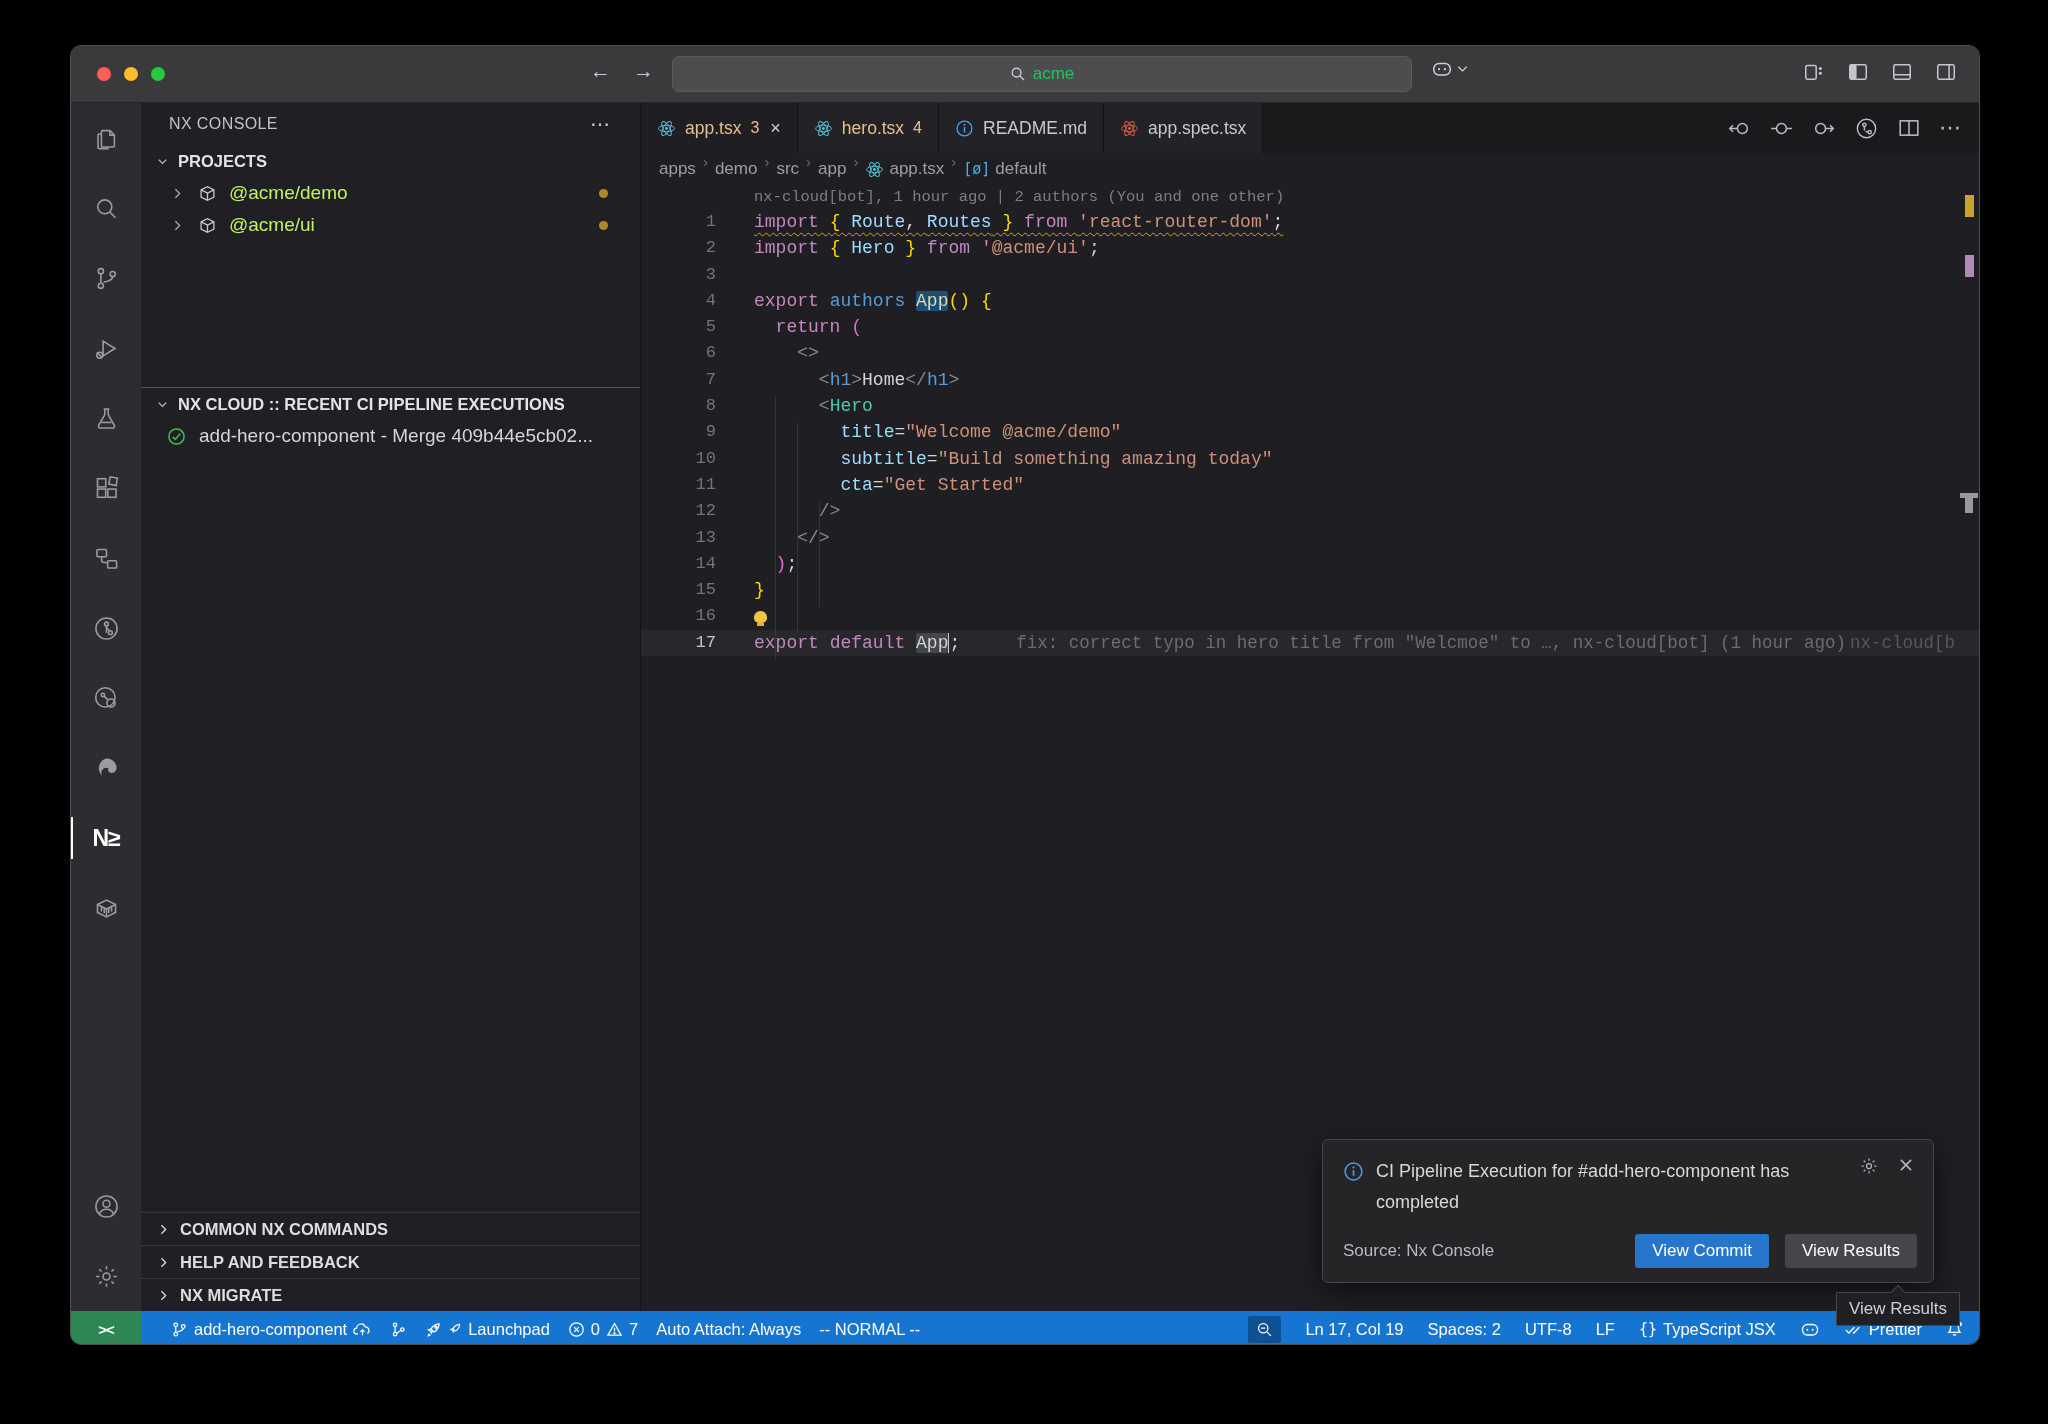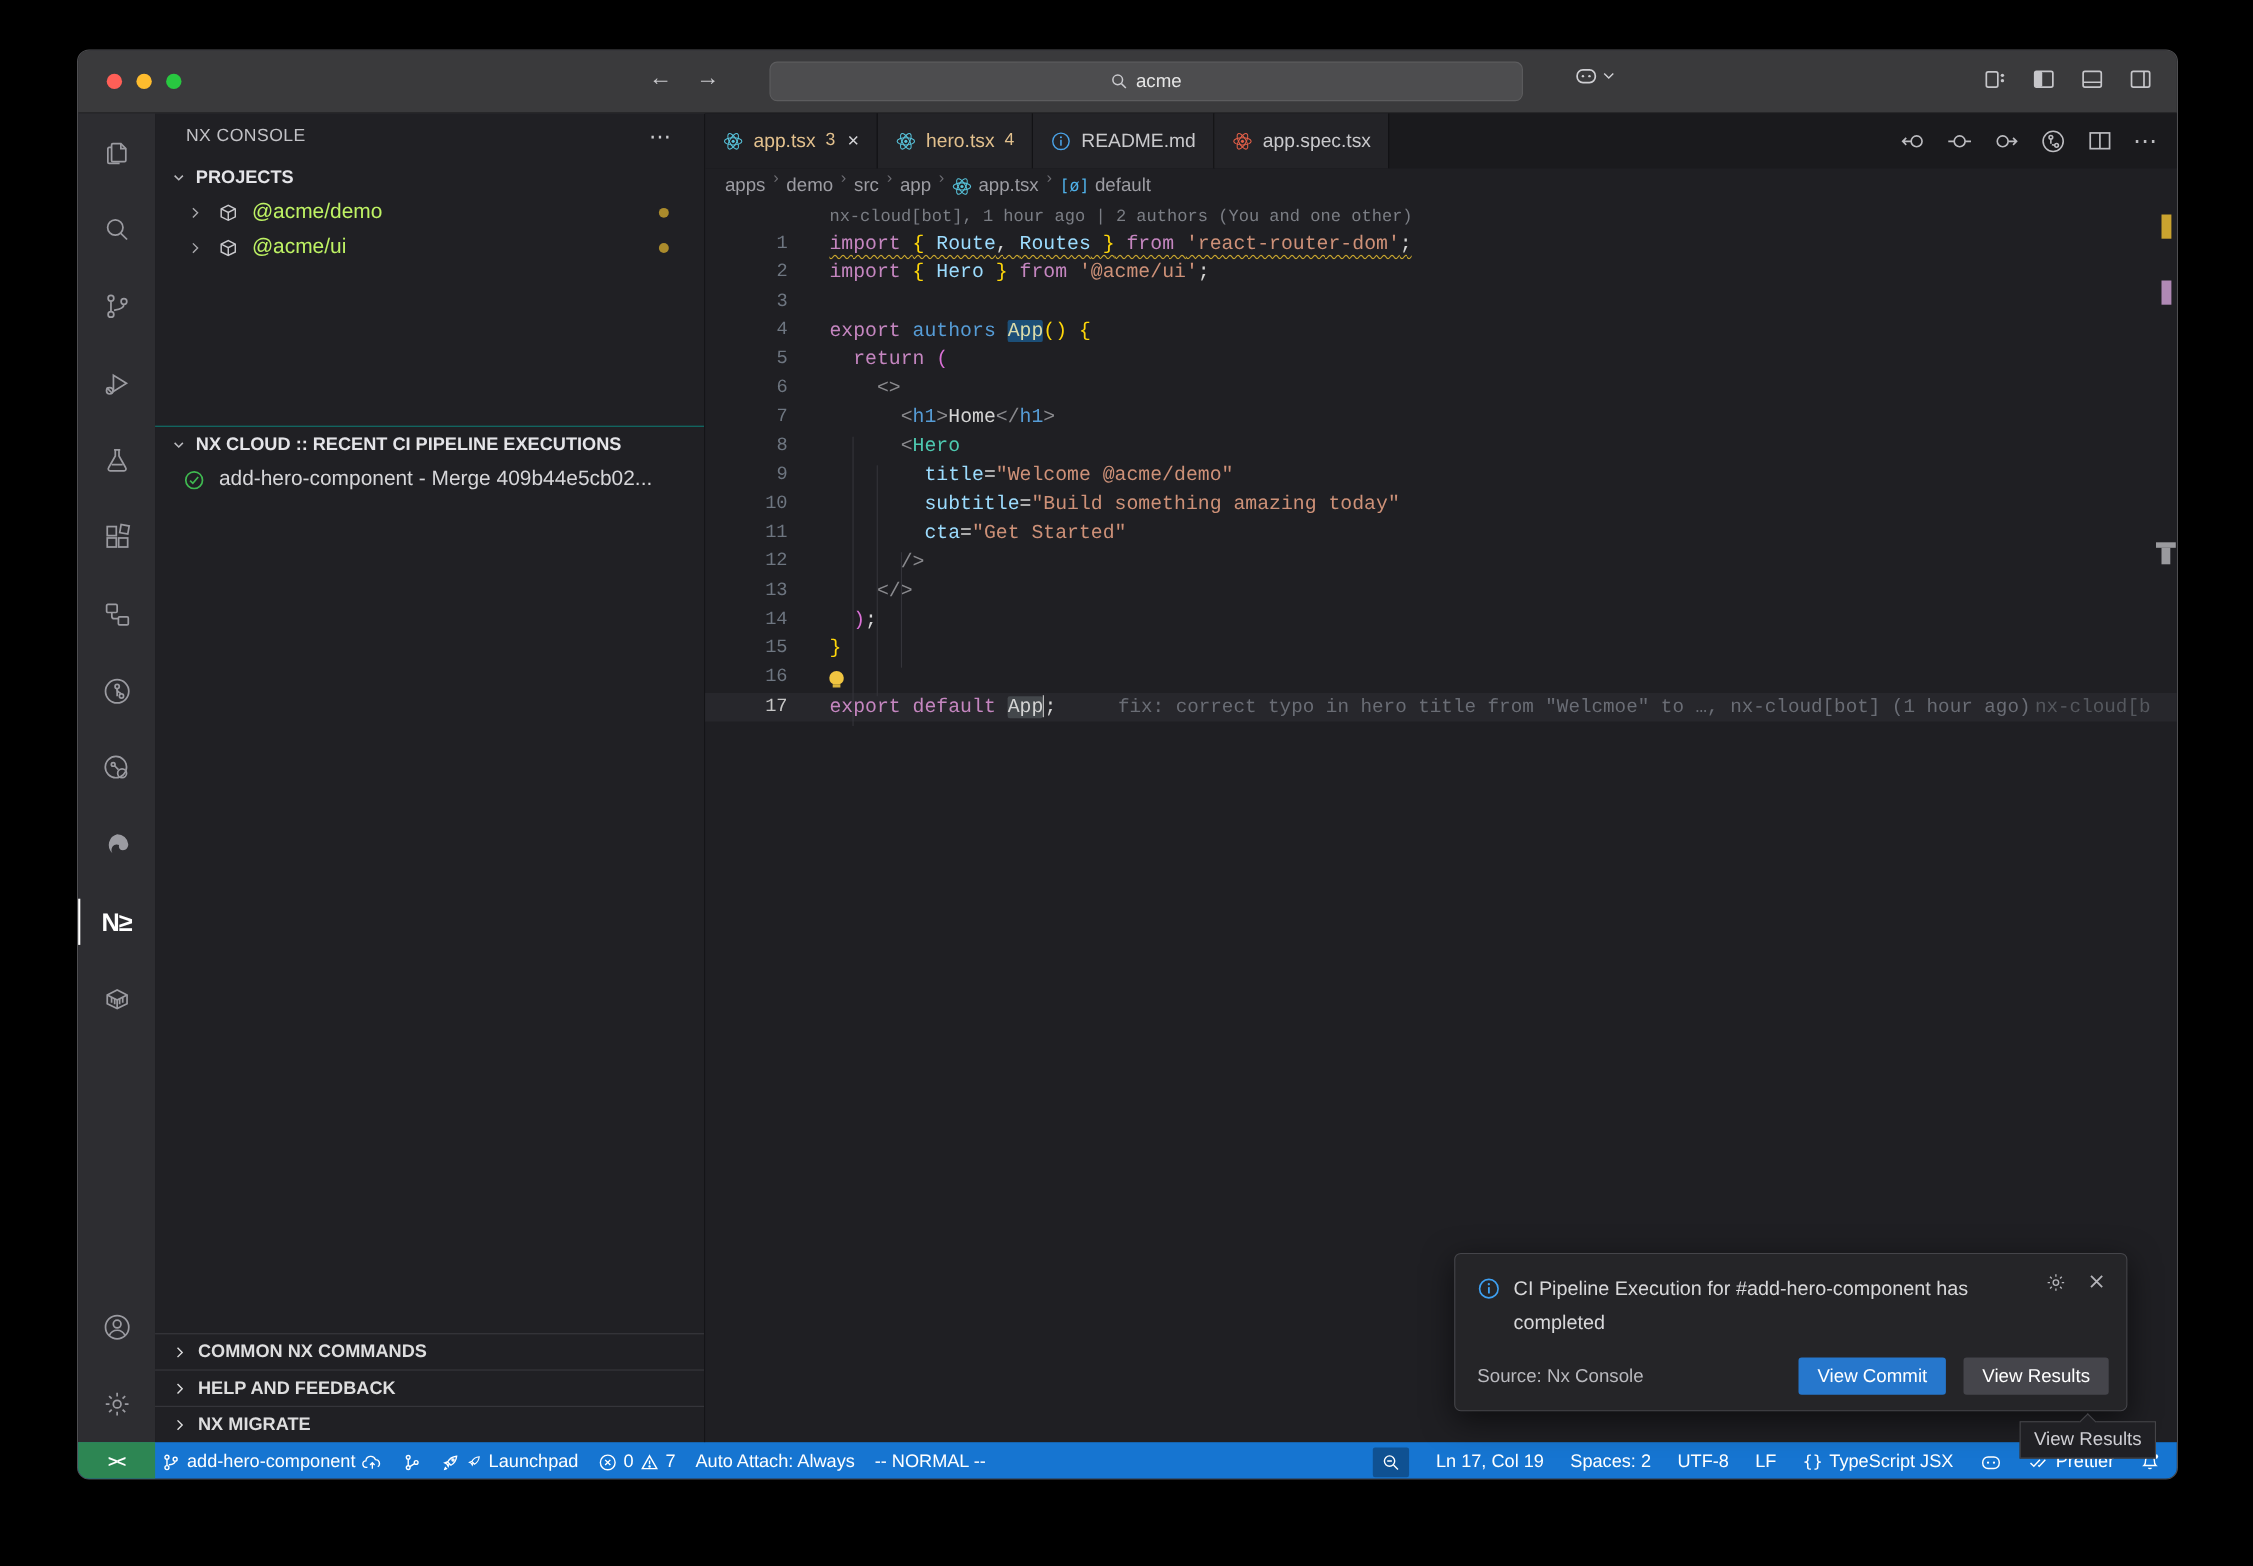--- a/index.html
+++ b/index.html
@@ -2,21 +2,21 @@
 <html><head>
 <meta charset="utf-8">
 <style>
   html,body{margin:0;padding:0;background:#000;width:2048px;height:1424px;font-family:"Liberation Sans",sans-serif;-webkit-font-smoothing:antialiased;}
   .window{position:absolute;left:70px;top:45px;width:1910px;height:1300px;background:#1f1f23;border:1px solid #4f4f52;border-radius:11px;overflow:hidden;box-shadow:0 30px 80px rgba(0,0,0,.8);box-sizing:border-box;}
   
   .titlebar{position:relative;height:56px;background:#3a3a3c;border-bottom:1px solid #242426;}
   .traffic{position:absolute;left:26px;top:21px;display:flex;gap:13px;}
   .tl{width:14px;height:14px;border-radius:50%;}
   .nav-arrow{position:absolute;top:13px;color:#c9c9cd;font-size:21px;cursor:default;}
-  .searchbox{position:absolute;left:50%;transform:translateX(-50%);margin-left:17px;top:10px;width:685px;height:36px;background:#4d4d4f;border:1px solid #5c5c5e;border-radius:7px;display:flex;align-items:center;justify-content:center;gap:7px;color:#e5e5e5;font-size:17px;box-sizing:border-box;}
+  .searchbox{position:absolute;left:50%;transform:translateX(-50%);margin-left:17px;top:10px;width:740px;height:36px;background:#4d4d4f;border:1px solid #5c5c5e;border-radius:7px;display:flex;align-items:center;justify-content:center;gap:7px;color:#22c55e;font-size:17px;box-sizing:border-box;}
   .copilot-tb{position:absolute;left:1360px;top:14px;color:#cfcfd3;display:flex;align-items:center;gap:4px;}
   .tb-right{position:absolute;right:22px;top:15px;display:flex;gap:22px;color:#c6c6ca;}
   .tb-right .ic{width:22px;height:22px;}
   
   .main{display:flex;height:1208px;}
   .activitybar{width:70px;background:#2d2d31;display:flex;flex-direction:column;align-items:stretch;flex-shrink:0;}
   .ab-item{height:70px;display:flex;align-items:center;justify-content:center;color:#9b9ba1;position:relative;}
   .ab-item.active{color:#fff;}
   .ab-item.active::before{content:"";position:absolute;left:0;top:14px;bottom:14px;width:2px;background:#fff;}
   .ab-bottom{margin-top:auto;}
@@ -67,21 +67,21 @@
   .inline-blame{color:#6a6d75;margin-left:56px;font-size:17.5px;}
   .blame-right{position:absolute;right:24px;top:0;color:#55585e;font-size:17.5px;}
   .bulb{display:inline-block;width:13px;height:12px;background:#f0c541;border-radius:50% 50% 40% 40%;position:relative;top:2px;}
   .bulb::after{content:"";position:absolute;left:3px;bottom:-3px;width:7px;height:3px;background:#d8b23a;}
   .guide{position:absolute;width:1px;background:#34343a;}
   
   .ruler-mark{position:absolute;}
   
   .statusbar{height:36px;background:#1675d1;display:flex;align-items:stretch;color:#fff;font-size:16.5px;}
   .remote{width:70px;background:#2d8653;display:flex;align-items:center;justify-content:center;font-weight:700;font-size:15px;letter-spacing:-1px;flex-shrink:0;}
-  .sb-left{display:flex;align-items:center;gap:18px;padding-left:6px;}
+  .sb-left{display:flex;align-items:center;gap:18px;padding-left:30px;}
   .sb-right{margin-left:auto;display:flex;align-items:center;gap:24px;padding-right:16px;}
   .sb-it{display:flex;align-items:center;gap:6px;white-space:nowrap;}
   .sb-it.hl{background:rgba(0,0,0,.30);padding:5px 8px;border-radius:2px;}
   .sb-it svg{display:block;}
   .glyph-ic{font-family:"DejaVu Sans Mono",monospace;font-size:15px;}
   
   .toast{position:absolute;left:1322px;top:1139px;width:612px;height:144px;background:#252528;border:1px solid #45454a;border-radius:6px;box-shadow:0 8px 28px rgba(0,0,0,.55);box-sizing:border-box;padding:16px 18px 12px 20px;}
   .toast-row{display:flex;gap:12px;}
   .toast-msg{width:460px;font-size:18px;line-height:31px;color:#d8d8da;}
   .toast-icons{margin-left:auto;display:flex;gap:18px;color:#b4b4b9;}

